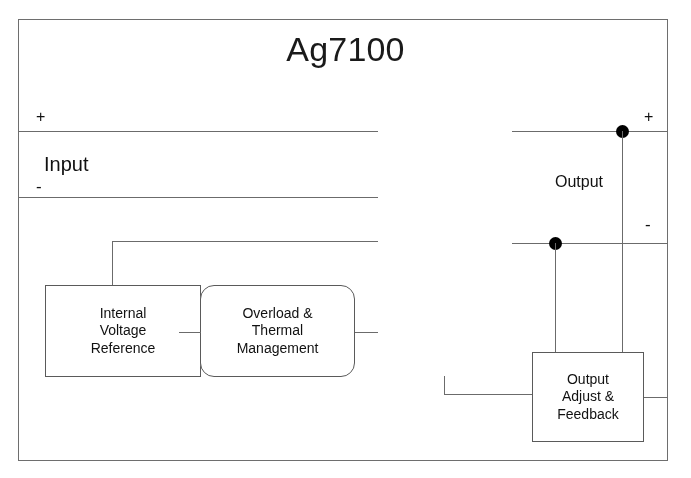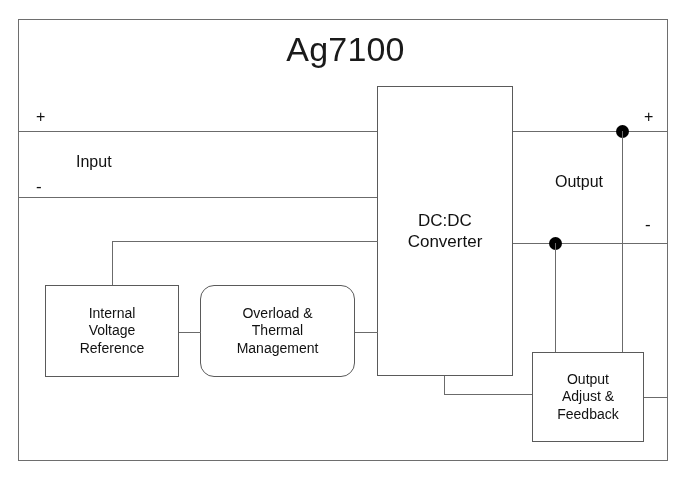--- a/index.html
+++ b/index.html
@@ -73,21 +73,21 @@
     font-size: 34px;
     color: #1a1a1a;
     letter-spacing: 0.2px;
   }
 
   
   #rail-in-plus   { left: 19px;  top: 131px; width: 359px; }
   #rail-in-minus  { left: 19px;  top: 197px; width: 359px; }
   #lbl-in-plus    { left: 36px;  top: 108px; font-size: 16px; }
   #lbl-in-minus   { left: 36px;  top: 177px; font-size: 17px; }
-  #lbl-input      { left: 76px;  top: 153px; font-size: 16px; }
+  #lbl-input      { left: 44px;  top: 153px; font-size: 20px; }
 
   
   #rail-out-plus  { left: 512px; top: 131px; width: 156px; }
   #rail-out-minus { left: 512px; top: 243px; width: 156px; }
   #lbl-out-plus   { left: 644px; top: 108px; font-size: 16px; }
   #lbl-out-minus  { left: 645px; top: 215px; font-size: 17px; }
   #lbl-output     { left: 555px; top: 173px; font-size: 16px; }
 
   #dot-out-plus   { left: 616px; top: 125px; }
   #dot-out-minus  { left: 549px; top: 237px; }
@@ -101,21 +101,21 @@
     left: 377px; top: 86px; width: 136px; height: 290px;
     font-size: 17px;
   }
 
   
   #rail-ref-h     { left: 112px; top: 241px; width: 266px; }
   #rail-ref-v     { left: 112px; top: 241px; height: 45px; }
 
   
   #blk-ref {
-    left: 45px; top: 285px; width: 134px; height: 92px;
+    left: 45px; top: 285px; width: 156px; height: 92px;
     font-size: 14px;
   }
   #blk-otm {
     left: 200px; top: 285px; width: 155px; height: 92px;
     font-size: 14px;
     border-radius: 14px;
   }
   #link-ref-otm   { left: 179px; top: 332px; width: 22px; }
   #link-otm-dcdc  { left: 355px; top: 332px; width: 23px; }
 
@@ -150,22 +150,20 @@
   <div class="label" id="lbl-out-plus">+</div>
   <div class="label" id="lbl-out-minus">-</div>
   <div class="label" id="lbl-output">Output</div>
 
   <div class="dot" id="dot-out-plus"></div>
   <div class="dot" id="dot-out-minus"></div>
 
   <div class="wire-v" id="drop-plus"></div>
   <div class="wire-v" id="drop-minus"></div>
 
-  <div class="box" id="blk-dcdc">DC:DC
-Converter</div>
 
   <div class="wire-h" id="rail-ref-h"></div>
   <div class="wire-v" id="rail-ref-v"></div>
 
   <div class="box" id="blk-ref">Internal
 Voltage
 Reference</div>
   <div class="box" id="blk-otm">Overload &amp;
 Thermal
 Management</div>

